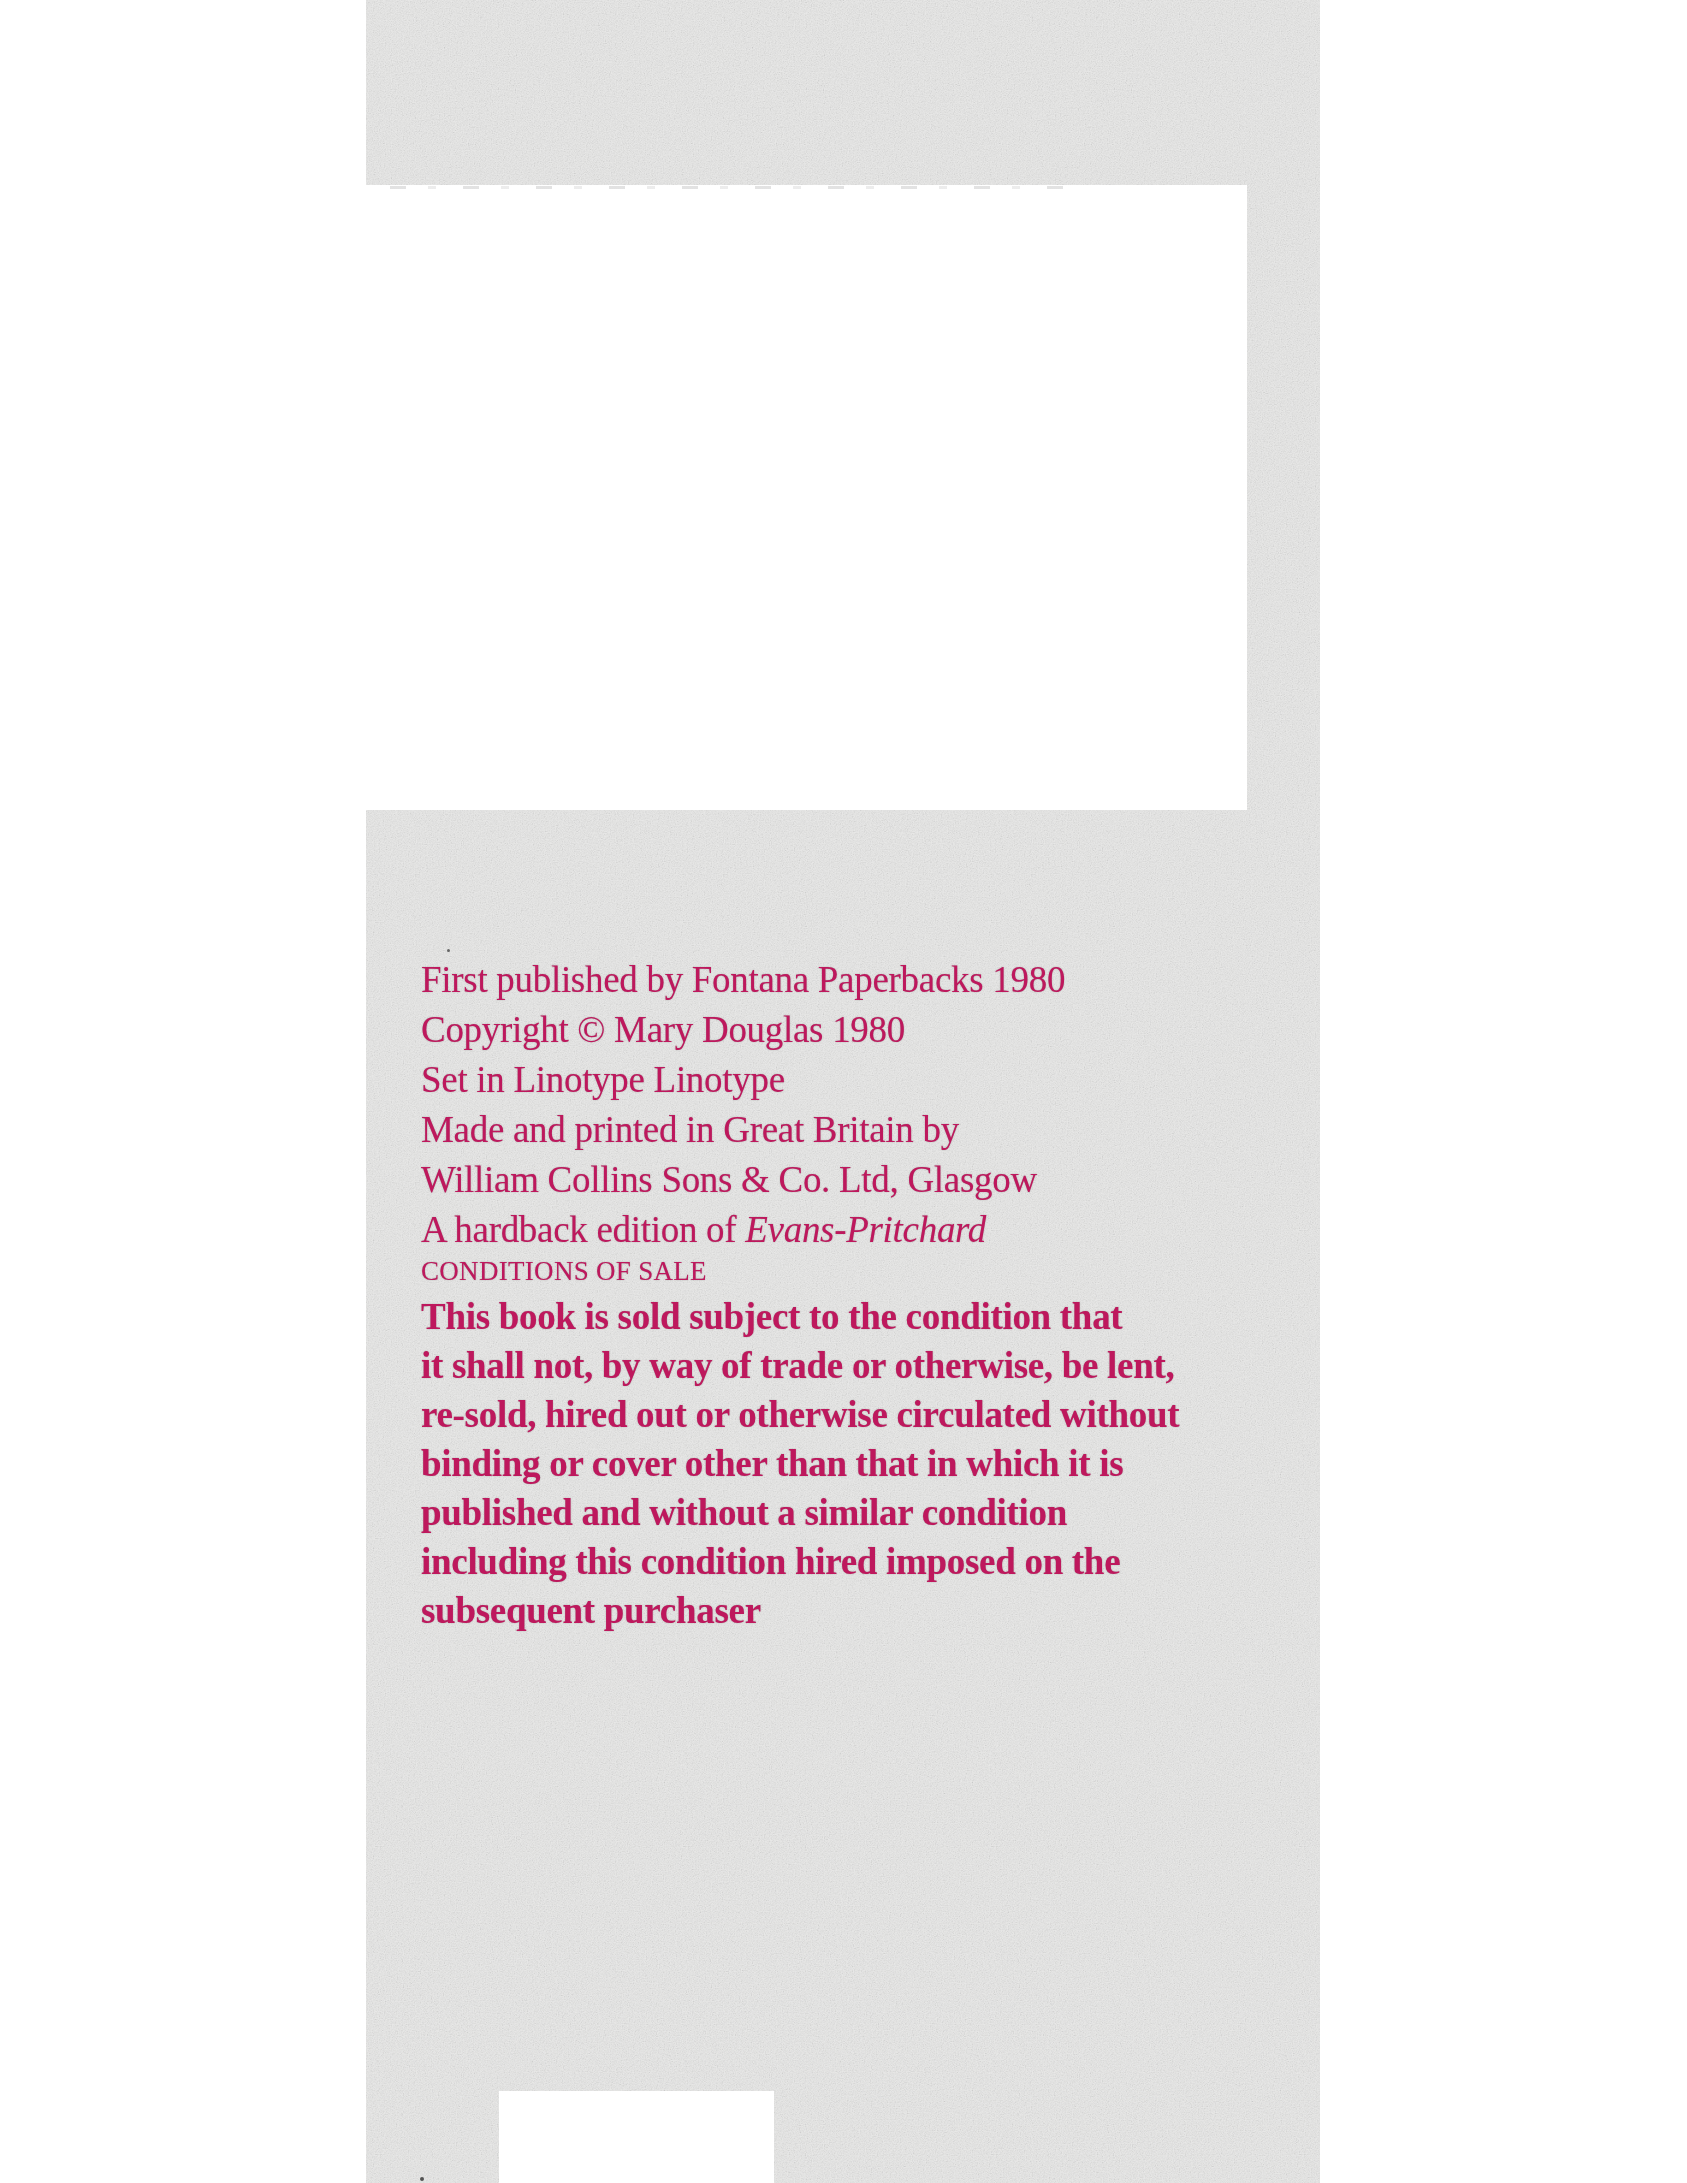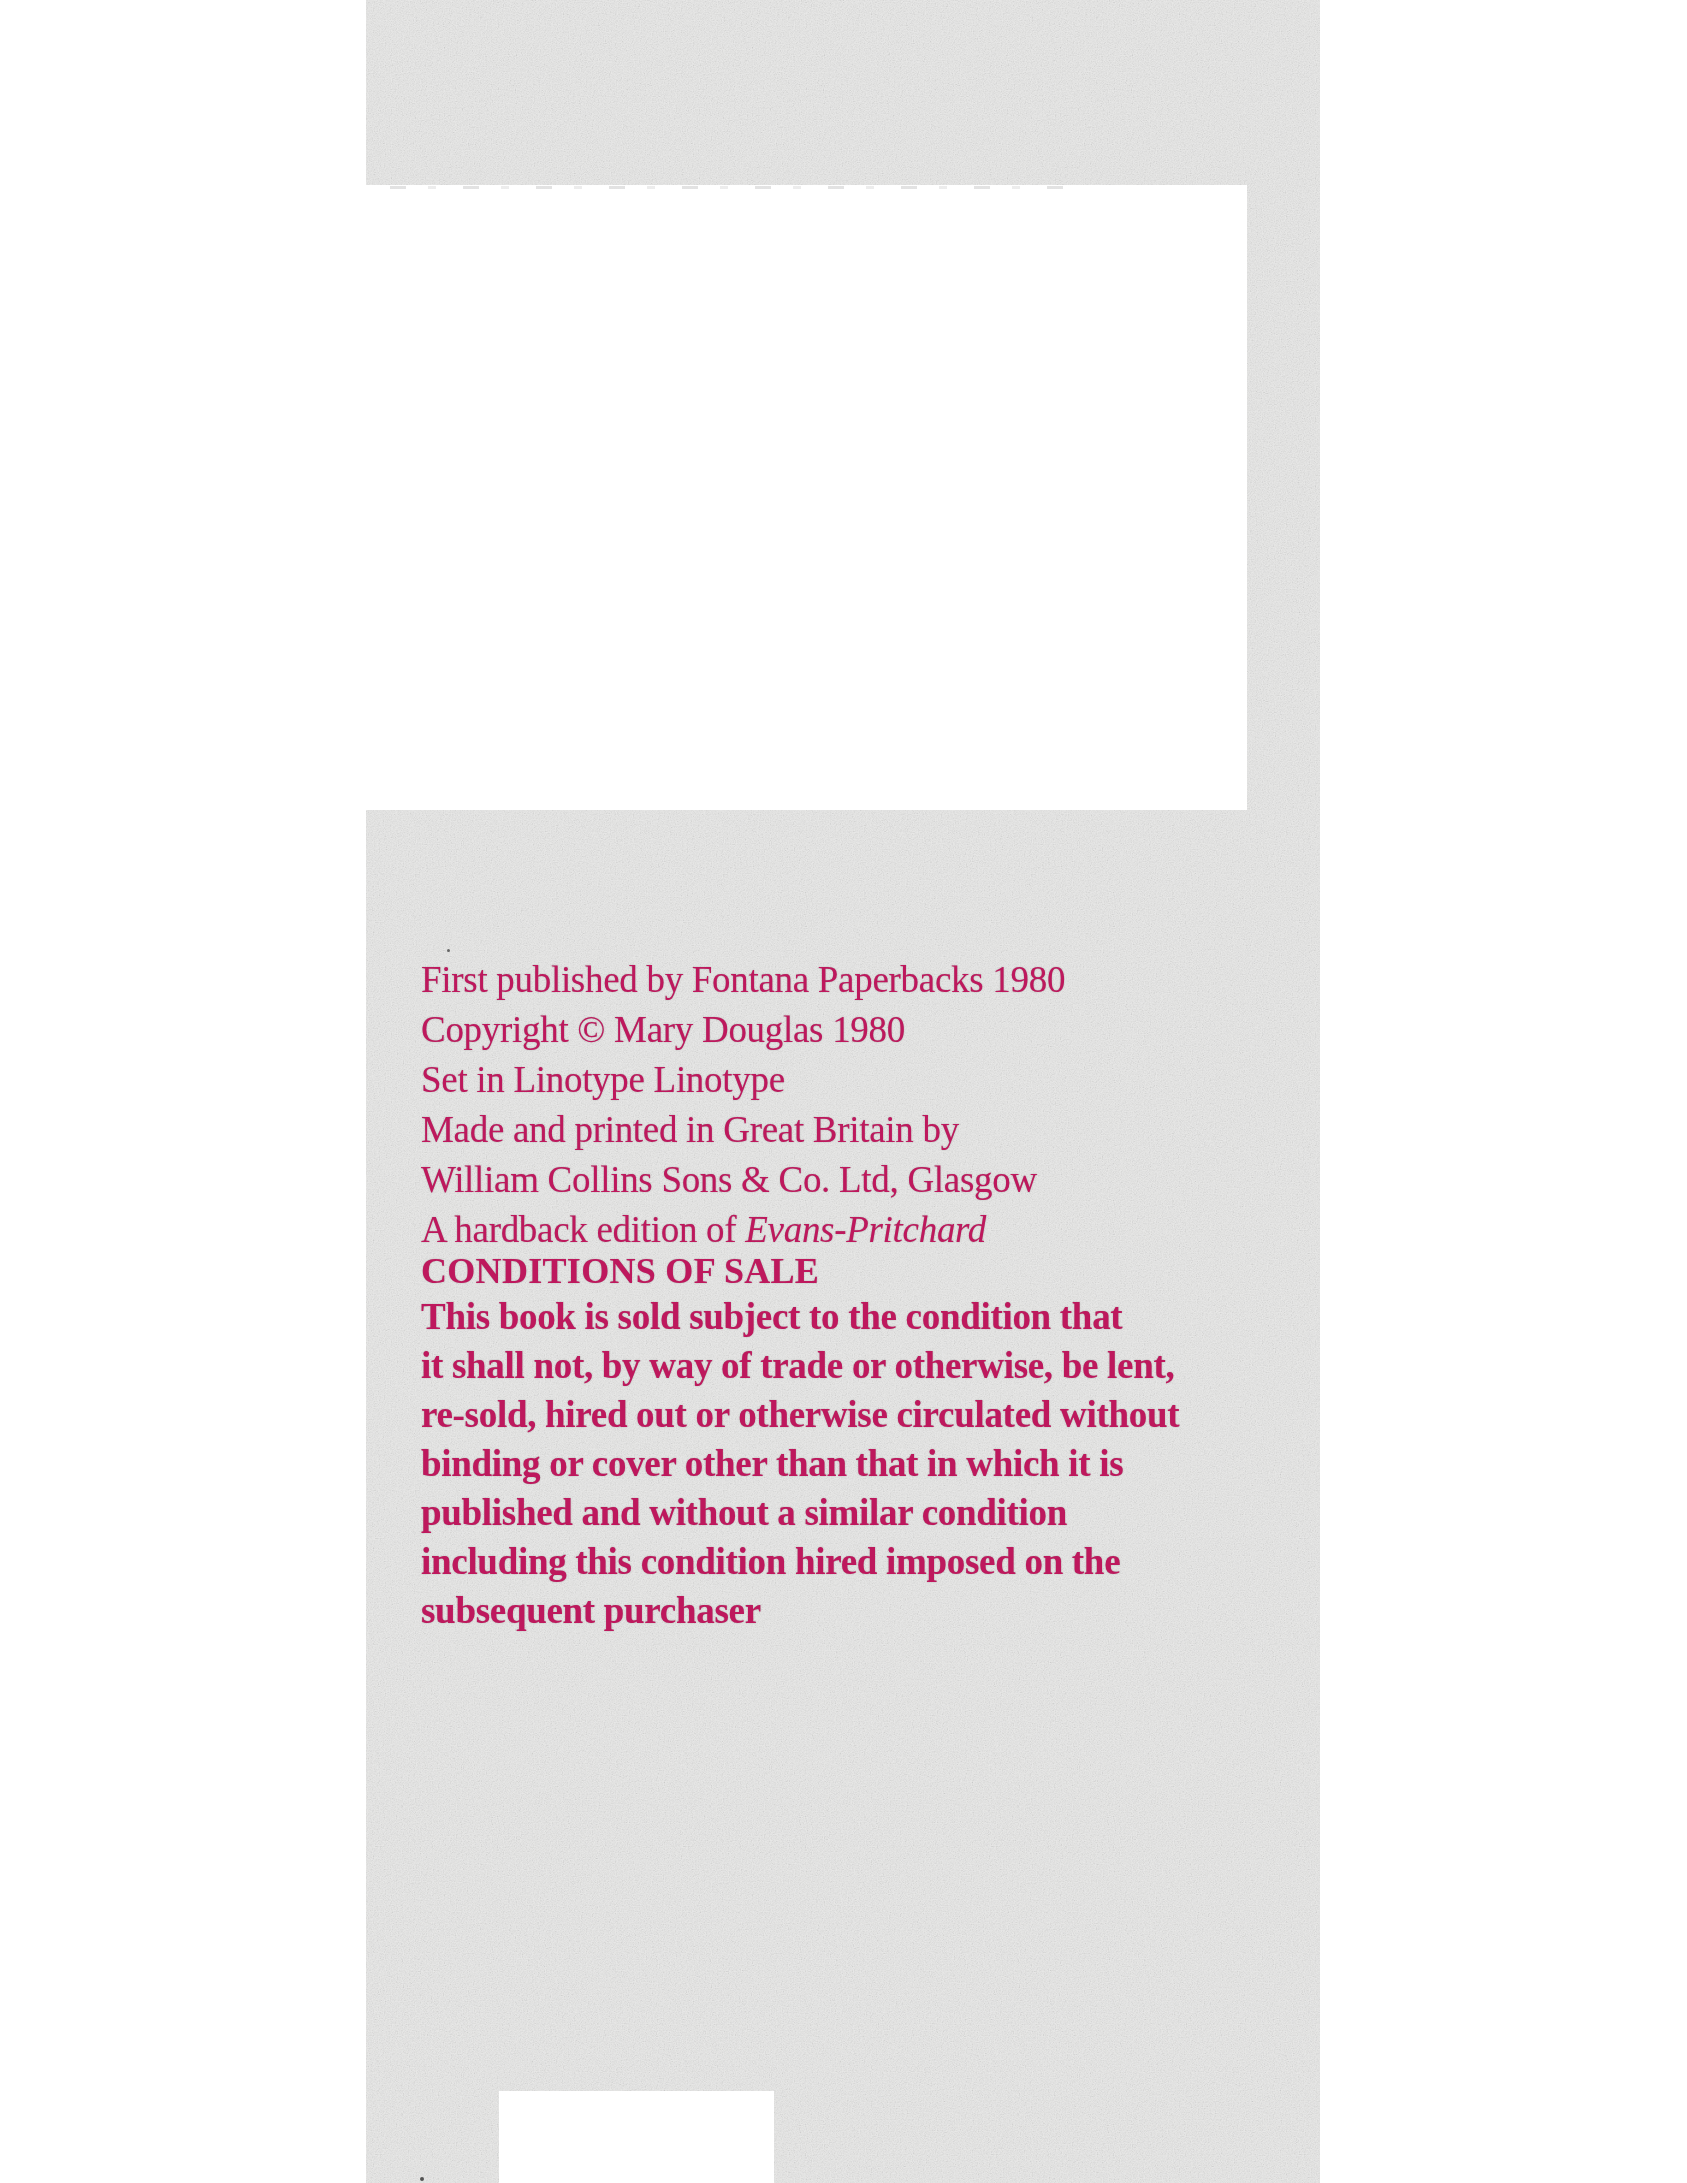--- a/index.html
+++ b/index.html
@@ -82,22 +82,22 @@
     letter-spacing: -0.3px;
     text-shadow: 0 0 1.3px rgba(45, 42, 40, 0.38);
     margin-left: 24px;
   }
   .imprint p { margin: 0; }
   .gap-a { margin-top: 47px; }
   .gap-b { margin-top: 44px; }
   .gap-c { margin-top: 48px; }
   .gap-d { margin-top: 54px; }
   .heading {
-    font-weight: bold;
-    font-size: 36px;
+    font-weight: normal;
+    font-size: 27px;
     line-height: 33px;
     letter-spacing: 0.3px;
   }
   .conditions-para {
     margin-top: 4px;
     font-weight: bold;
   }
   .conditions-para p {
     line-height: 49px;
   }

